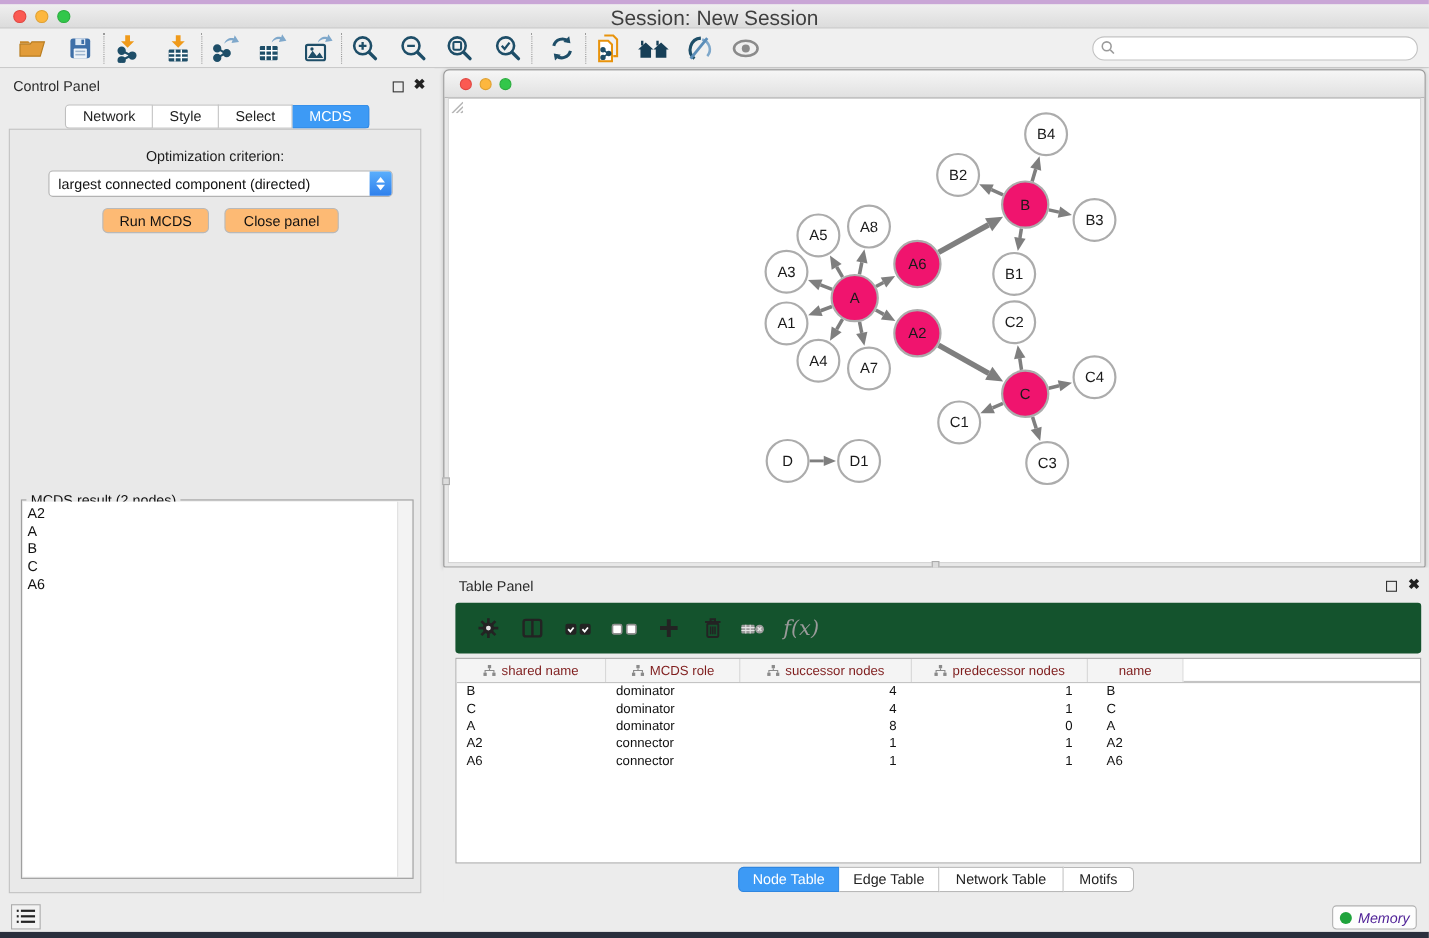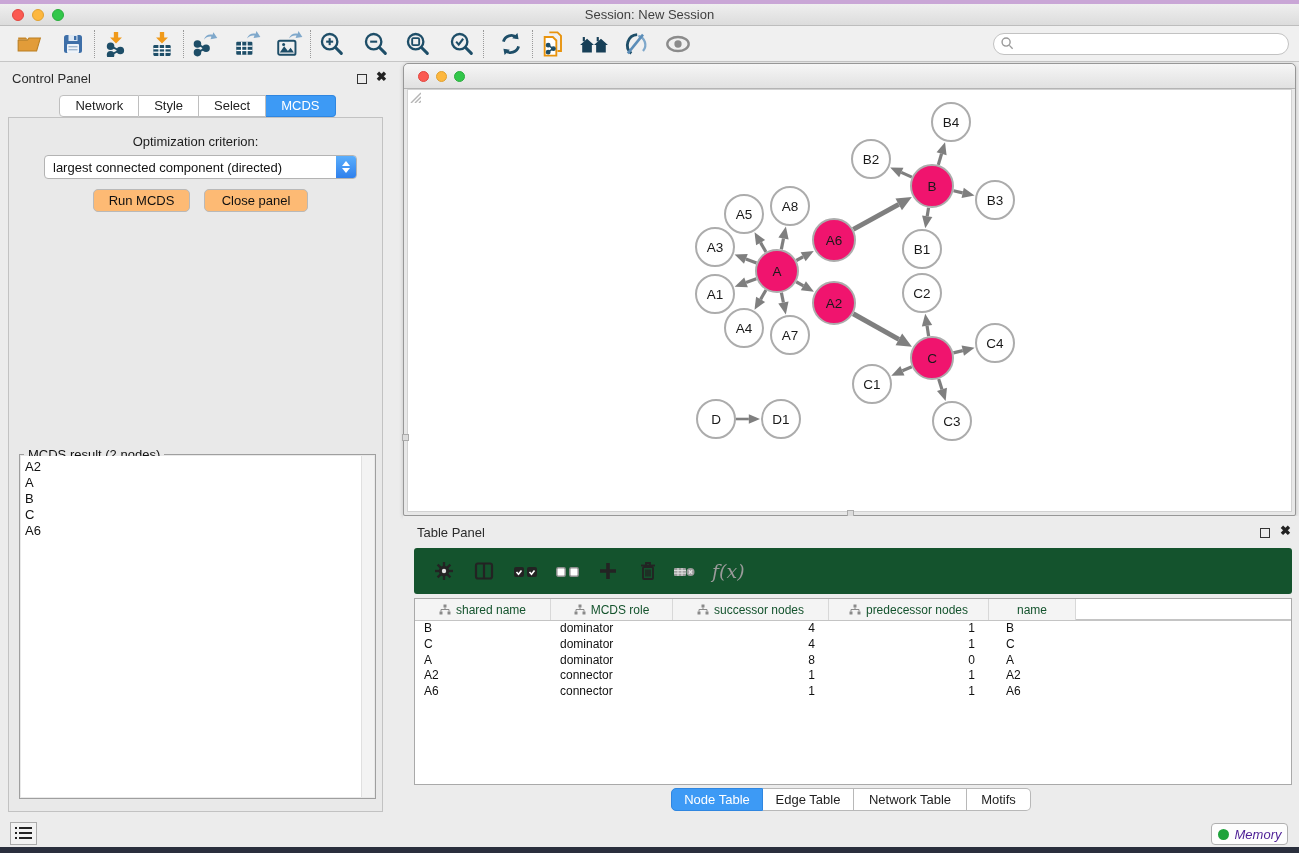--- a/index.html
+++ b/index.html
@@ -11,21 +11,21 @@
 
   
   .titlebar { position:absolute; left:0; top:4px; width:1299px; height:22px;
     background:linear-gradient(#efefef,#dcdcdc); border-bottom:1px solid #bdbdbd; }
   .lights { position:absolute; left:12px; top:5px; display:flex; gap:8px; }
   .light { width:12px; height:12px; border-radius:50%; }
   .light.red { background:#fb5a52; border:1px solid #e14640; }
   .light.yellow { background:#fdb73e; border:1px solid #e0a131; }
   .light.green { background:#32c74a; border:1px solid #2aad3e; }
   .titlebar .title { position:absolute; left:0; right:0; top:3px; text-align:center;
-    font-size:13px; color:#3f3f3f; }
+    font-size:19px; color:#3f3f3f; }
 
   
   .toolbar { position:absolute; left:0; top:26px; width:1299px; height:36px;
     background:#f0f0f0; border-bottom:1px solid #c6c6c6; display:flex; align-items:center; }
   .tbi { display:inline-flex; align-items:center; justify-content:center; width:30px; height:30px; }
   .tbsep { width:1px; height:28px; border-left:1px dotted #9a9a9a; margin:0 6px; }
   .searchbox { margin-left:auto; margin-right:10px; width:296px; height:22px; background:#fff;
     border:1px solid #c2c2c2; border-radius:11px; display:flex; align-items:center; padding-left:6px; }
   .searchbox input { border:none; outline:none; flex:1; font-size:12px; font-family:"Liberation Sans",sans-serif; background:transparent; }
 
@@ -82,21 +82,21 @@
   .table-panel { position:absolute; left:403px; top:516px; width:896px; height:304px; background:#ececec; }
   .tp-title { position:absolute; left:14px; top:9px; font-size:13px; color:#2b2b2b; }
   .table-panel .panel-float { left:857px; }
   .table-panel .panel-close { left:877px; }
   .tp-toolbar { position:absolute; left:11px; right:7px; top:32px; height:46px; background:#14532d;
     border-radius:3px; display:flex; align-items:center; }
   .tpi { display:inline-flex; align-items:center; justify-content:center; height:30px; }
   .fx-label { font-family:"DejaVu Serif", serif; font-style:italic; font-size:19px; color:#9a9a9a; }
   .tp-table { position:absolute; left:11px; right:7px; top:82px; height:187px; background:#fff; border:1px solid #a9a9a9; overflow:hidden; }
   .thead { display:flex; height:22px; background:#f4f4f4; border-bottom:1px solid #c4c4c4; }
-  .th { display:flex; align-items:center; justify-content:center; gap:5px; font-size:12px; color:#14532d;
+  .th { display:flex; align-items:center; justify-content:center; gap:5px; font-size:12px; color:#7f1d1d;
     border-right:1px solid #d8d8d8; height:100%; }
   .th.filler { border-right:none; flex:1; background:#fff; border-bottom:1px solid #c4c4c4; }
   .trow { display:flex; height:15.8px; }
   .td { font-size:12px; color:#111; line-height:15.8px; white-space:nowrap; overflow:hidden; }
   .td.l { text-align:left; padding-left:9px; }
   .td.r { text-align:right; padding-right:14px; }
   .td.n { text-align:left; padding-left:17px; }
   .tp-tabs { position:absolute; left:0; right:0; top:272px; display:flex; justify-content:center; }
   .tptab { height:23px; line-height:21px; font-size:13px; color:#222; background:#fff;
     border:1px solid #b8b8b8; border-left:none; text-align:center; }

